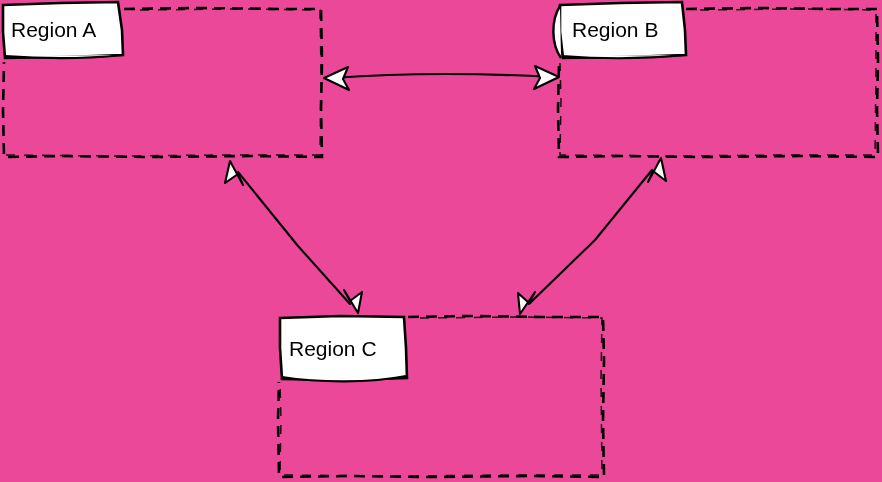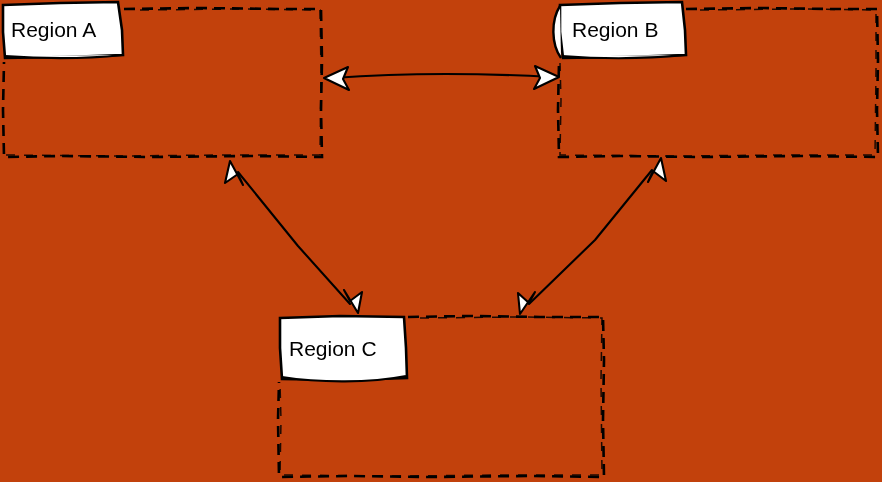--- a/index.html
+++ b/index.html
@@ -8,21 +8,21 @@
     padding: 0;
     background: #ffffff;
   }
   body {
     font-family: "Liberation Sans", sans-serif;
   }
   #canvas-root {
     position: relative;
     width: 882px;
     height: 482px;
-    background: #c2410c;
+    background: #ec4899;
     overflow: hidden;
   }
   #diagram-svg {
     position: absolute;
     top: 0;
     left: 0;
     width: 882px;
     height: 482px;
     display: block;
   }

